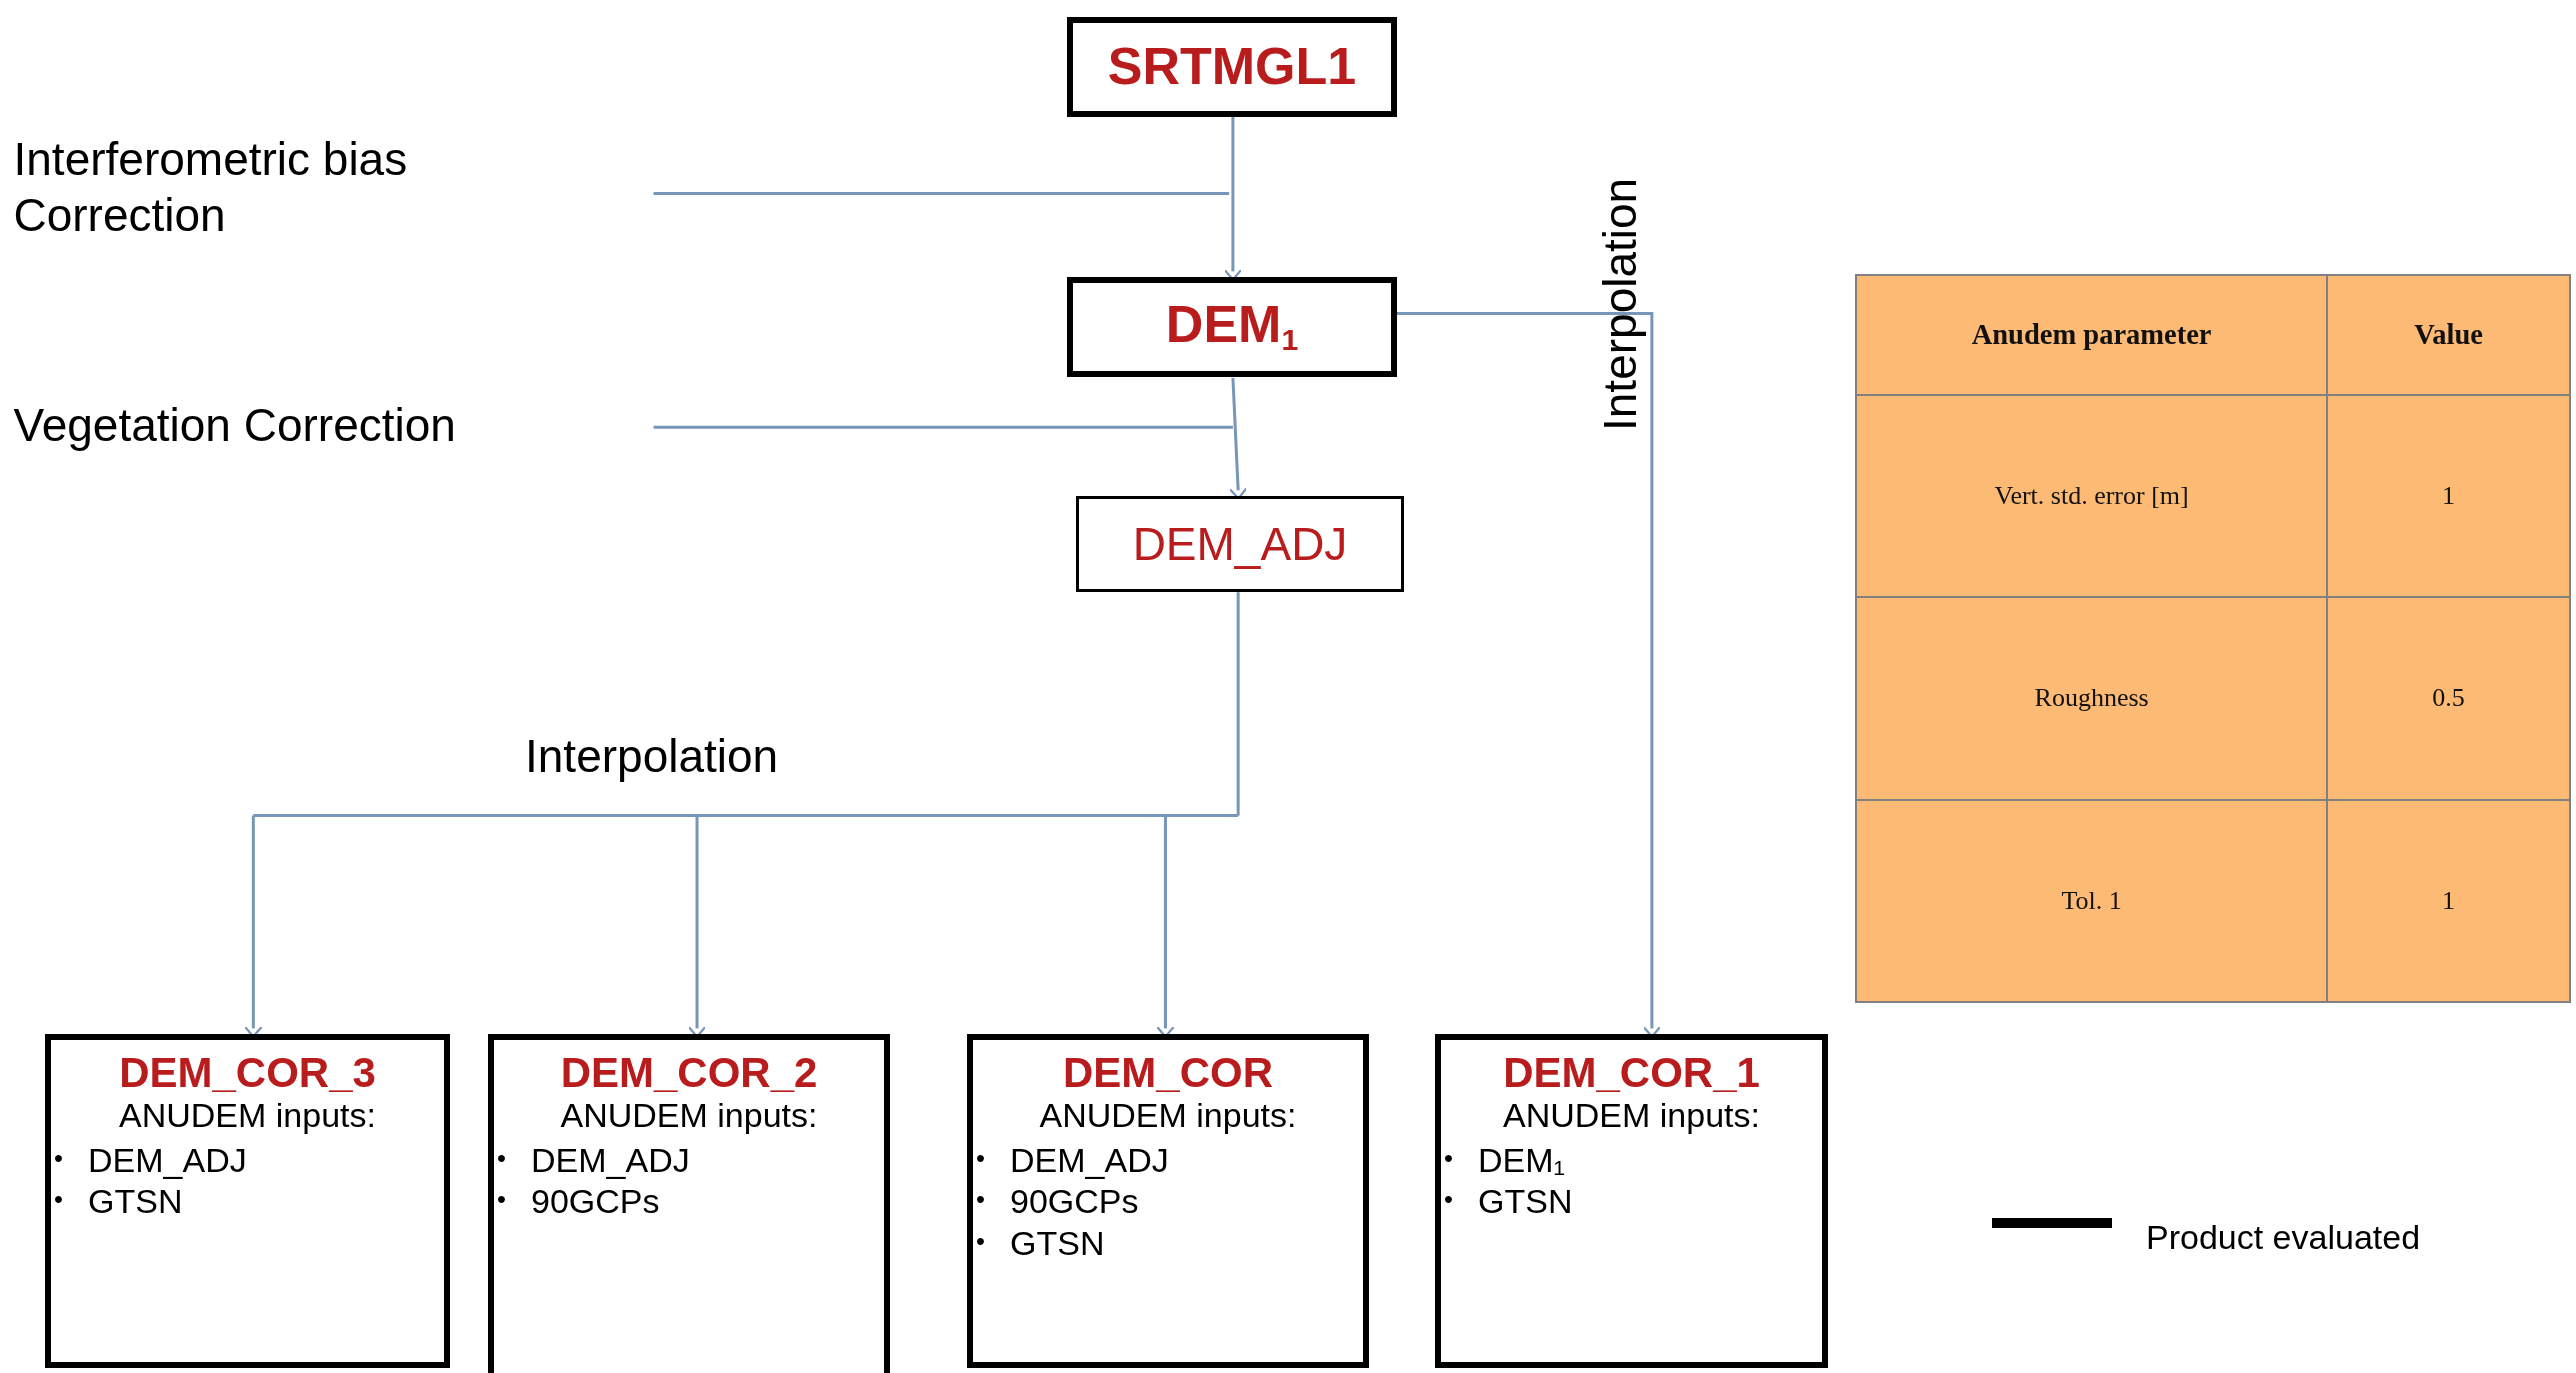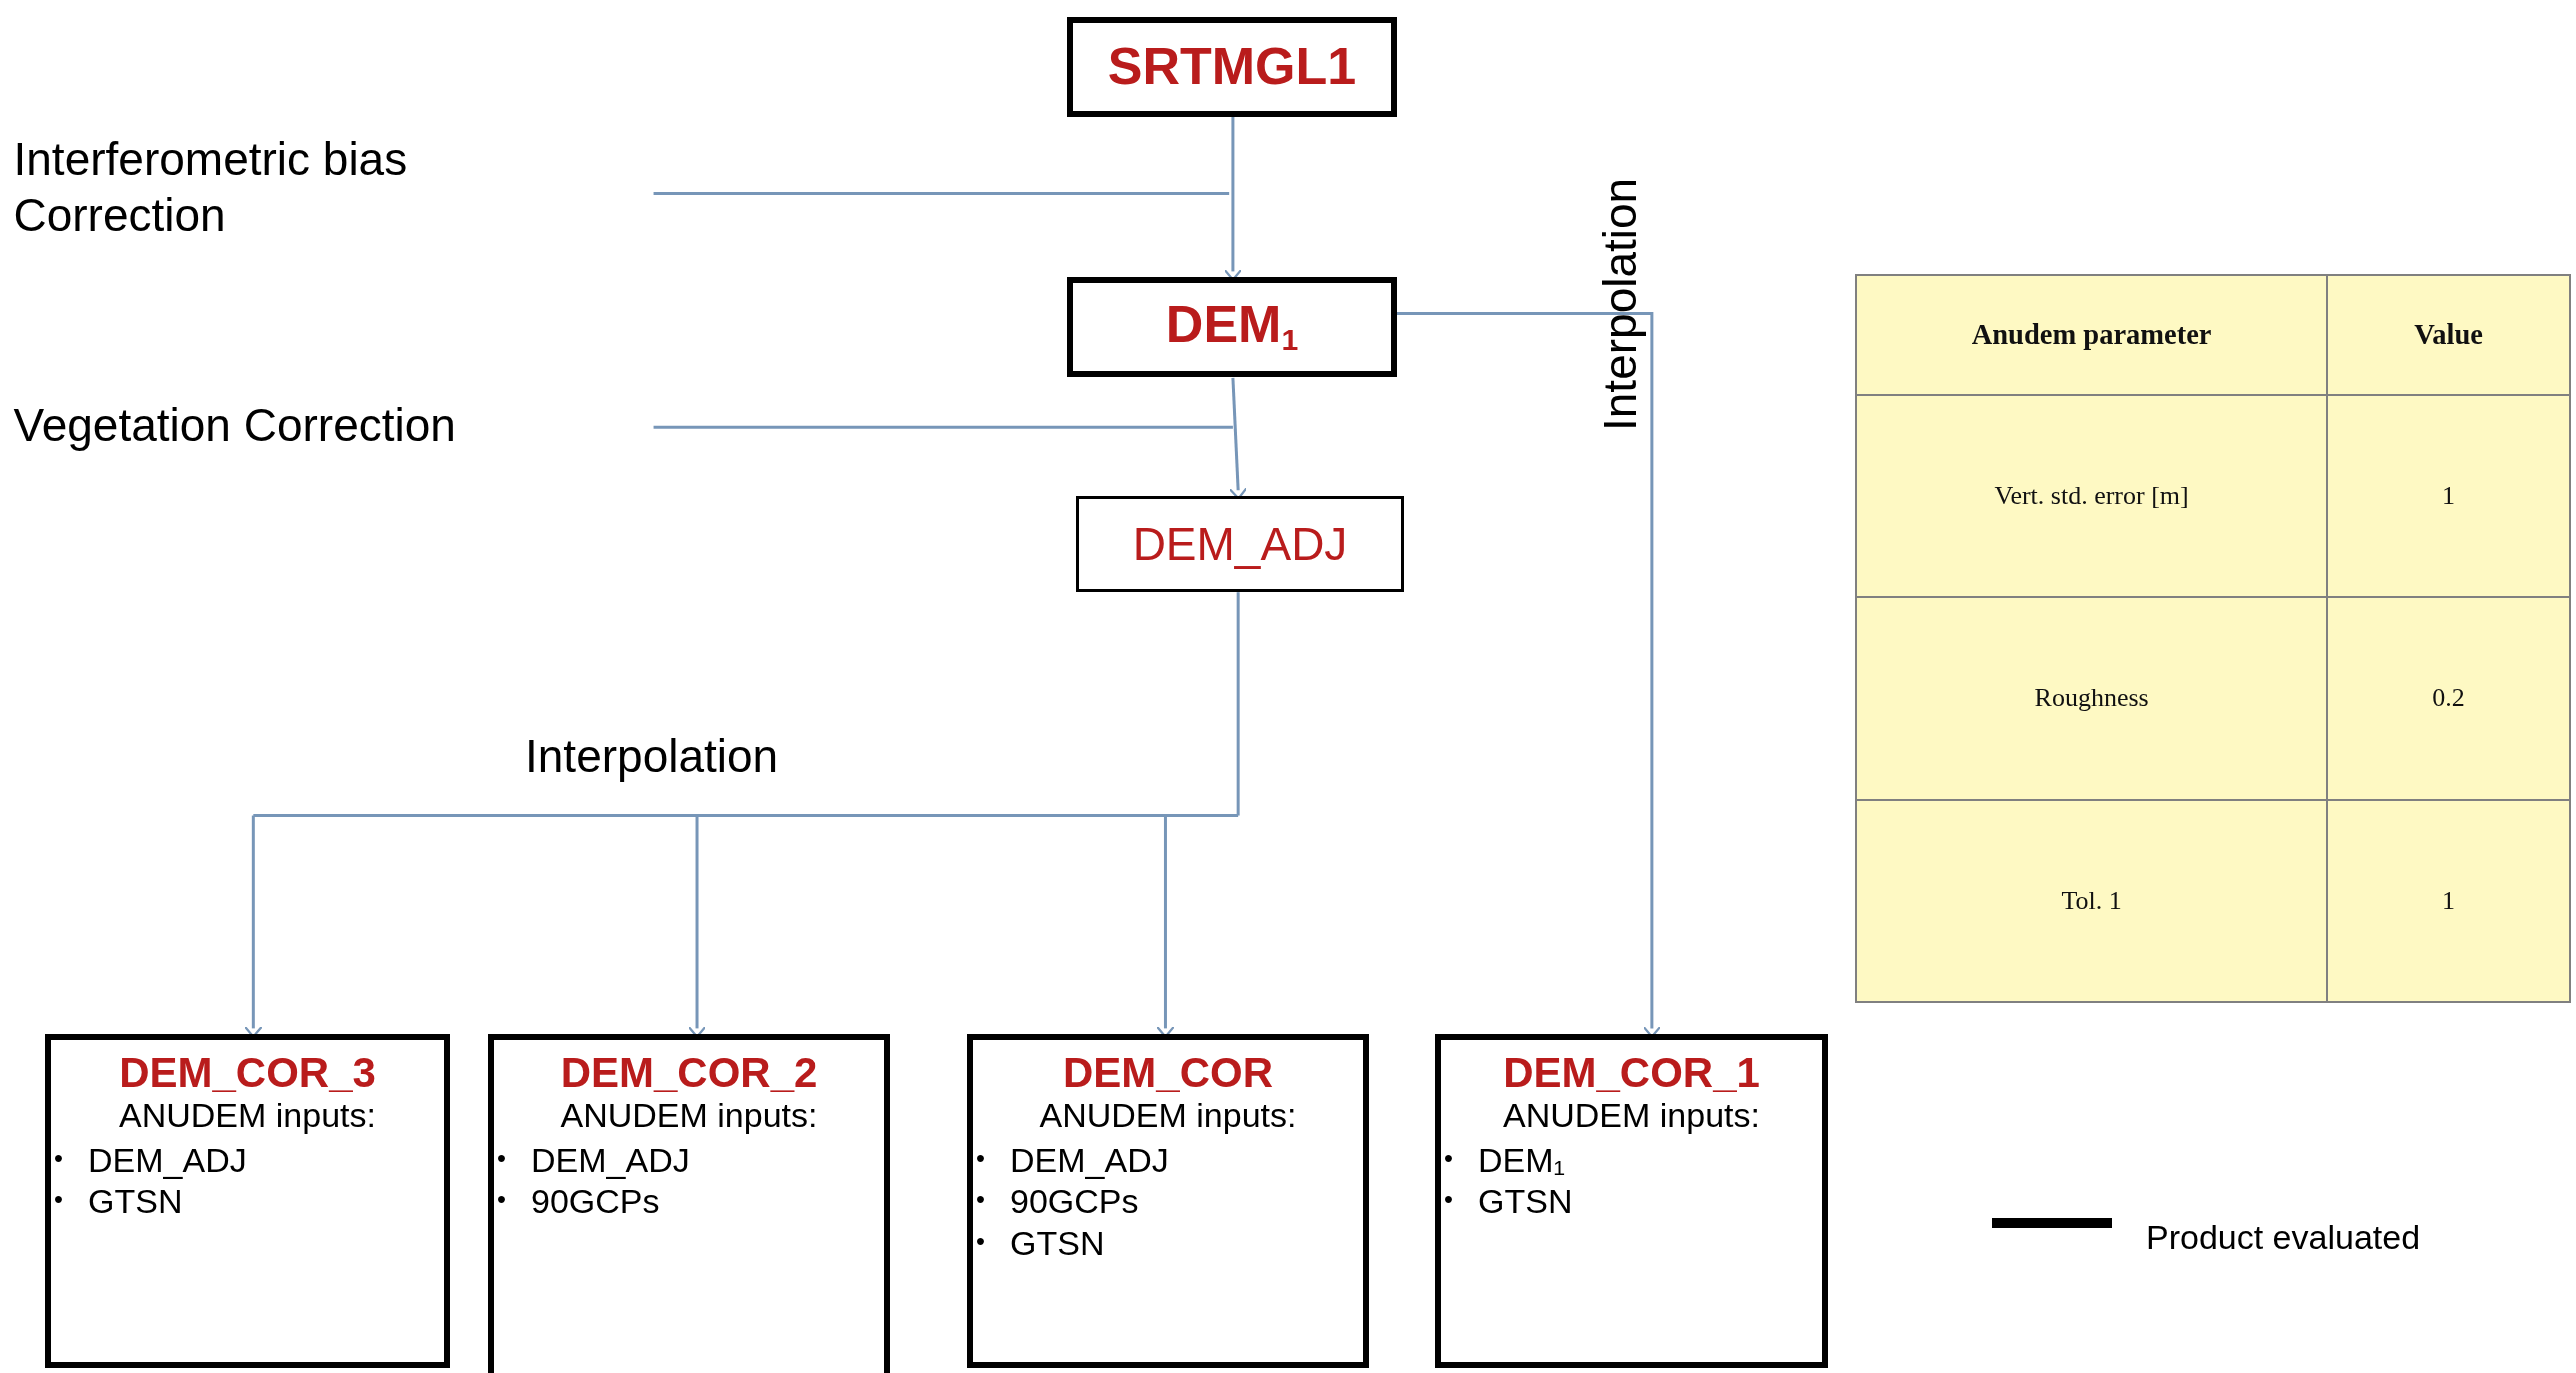--- a/index.html
+++ b/index.html
@@ -46,21 +46,21 @@
   #lbl-veg{left:13.5px;top:397px;font-size:46px;line-height:1.22;}
   #lbl-interp-h{left:525px;top:729px;font-size:46px;}
   #lbl-interp-v{left:1593px;top:431px;font-size:46px;
                 transform:rotate(-90deg);transform-origin:left top;}
 
   
   #wires{position:absolute;left:0;top:0;width:2576px;height:1374px;}
 
   
   #ptable{position:absolute;left:1855px;top:274px;width:716px;height:729px;
-          border-collapse:collapse;background:#fef9c3;
+          border-collapse:collapse;background:#fdba74;
           font-family:"Liberation Serif", serif;}
   #ptable td,#ptable th{border:2.2px solid #808080;text-align:center;
           vertical-align:middle;color:#111;padding:0 6px;}
   #ptable th{font-size:28.5px;font-weight:bold;height:90px;}
   #ptable td{font-size:26px;font-weight:normal;}
   #ptable .pname{width:66%;}
   #ptable .pval{width:34%;}
   #ptable tr{height:120px;}
   #ptable .two-line{line-height:1.55;}
 
@@ -189,21 +189,21 @@
         <th class="pval">Value</th>
       </tr>
     </thead>
     <tbody>
       <tr>
         <td class="pname">Vert.  std.  error [m]</td>
         <td class="pval">1</td>
       </tr>
       <tr>
         <td class="pname">Roughness</td>
-        <td class="pval">0.2</td>
+        <td class="pval">0.5</td>
       </tr>
       <tr>
         <td class="pname">Tol. 1</td>
         <td class="pval">1</td>
       </tr>
     </tbody>
   </table>
 
   <div id="legend">
     <span class="swatch"></span>

